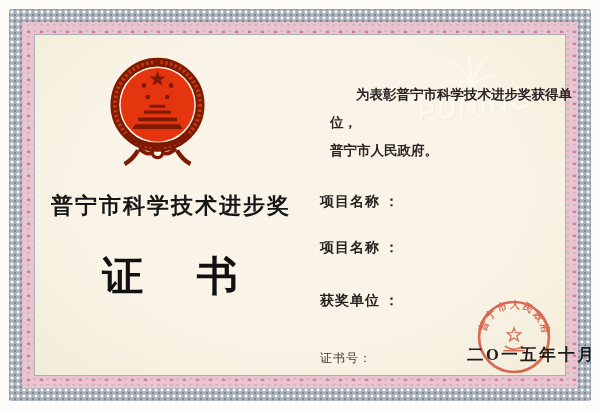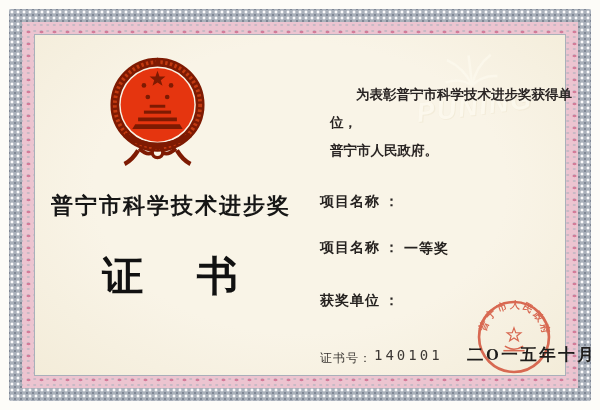--- a/index.html
+++ b/index.html
@@ -120,29 +120,27 @@
             <div class="line1">为表彰普宁市科学技术进步奖获得单位，</div>
             <div class="line2">普宁市人民政府。</div>
           </div>
 
           <div class="field-row row-project">
             <span class="flabel">项目名称 ：</span>
           </div>
 
           <div class="field-row row-grade">
             <span class="flabel">项目名称 ：</span>
-            <span class="fvalue">一等奖</span>
           </div>
 
           <div class="field-row row-winner">
             <span class="flabel">获奖单位 ：</span>
           </div>
 
           <span class="certno-label">证书号：</span>
-          <span class="certno">140101</span>
           <span class="issue-date">二O一五年十月</span>
         </div>
 
         <svg class="seal" viewBox="0 0 100 100">
           <defs>
             <path id="sealArc" d="M 14,62 A 38,38 0 1 1 86,62"></path>
           </defs>
           <circle cx="50" cy="50" r="46" fill="none" stroke="#d4573f" stroke-width="3.5"></circle>
           <text font-size="13" font-weight="bold" fill="#d4573f" letter-spacing="3" font-family="Liberation Serif, serif">
             <textPath href="#sealArc" startOffset="13%">普宁市人民政府</textPath>

